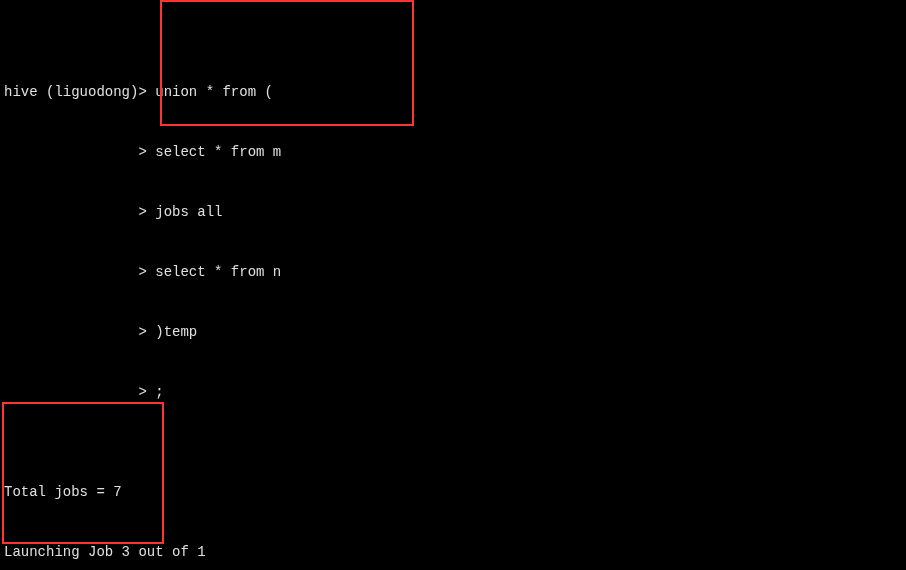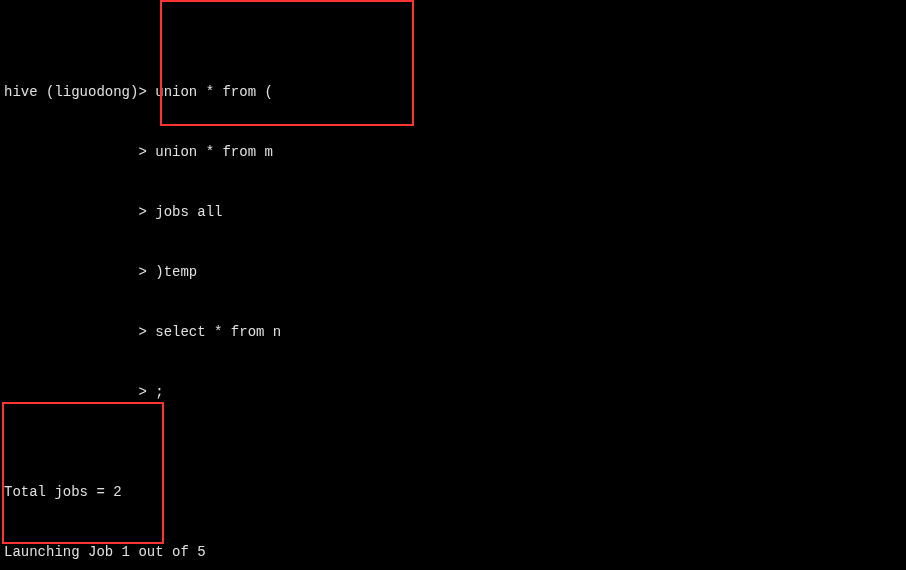--- a/index.html
+++ b/index.html
@@ -28,29 +28,29 @@
     box-sizing: border-box;
   }
 </style>
 </head>
 <body>
 
 <div class="terminal">
 
   
   <span class="line"><span>hive (liguodong)&gt;</span> <span>union * from (</span></span>
-  <span class="line"><span>                &gt;</span> <span>union * from m</span></span>
+  <span class="line"><span>                &gt;</span> <span>select * from m</span></span>
   <span class="line"><span>                &gt;</span> <span>jobs all</span></span>
+  <span class="line"><span>                &gt;</span> <span>select * from n</span></span>
   <span class="line"><span>                &gt;</span> <span>)temp</span></span>
-  <span class="line"><span>                &gt;</span> <span>select * from n</span></span>
   <span class="line"><span>                &gt;</span> <span>;</span></span>
 
   
-  <span class="line">Total jobs = 2</span>
-  <span class="line">Launching Job 1 out of 5</span>
+  <span class="line">Total jobs = 7</span>
+  <span class="line">Launching Job 3 out of 1</span>
   
 
   
 
   
   
   
   
   
   

